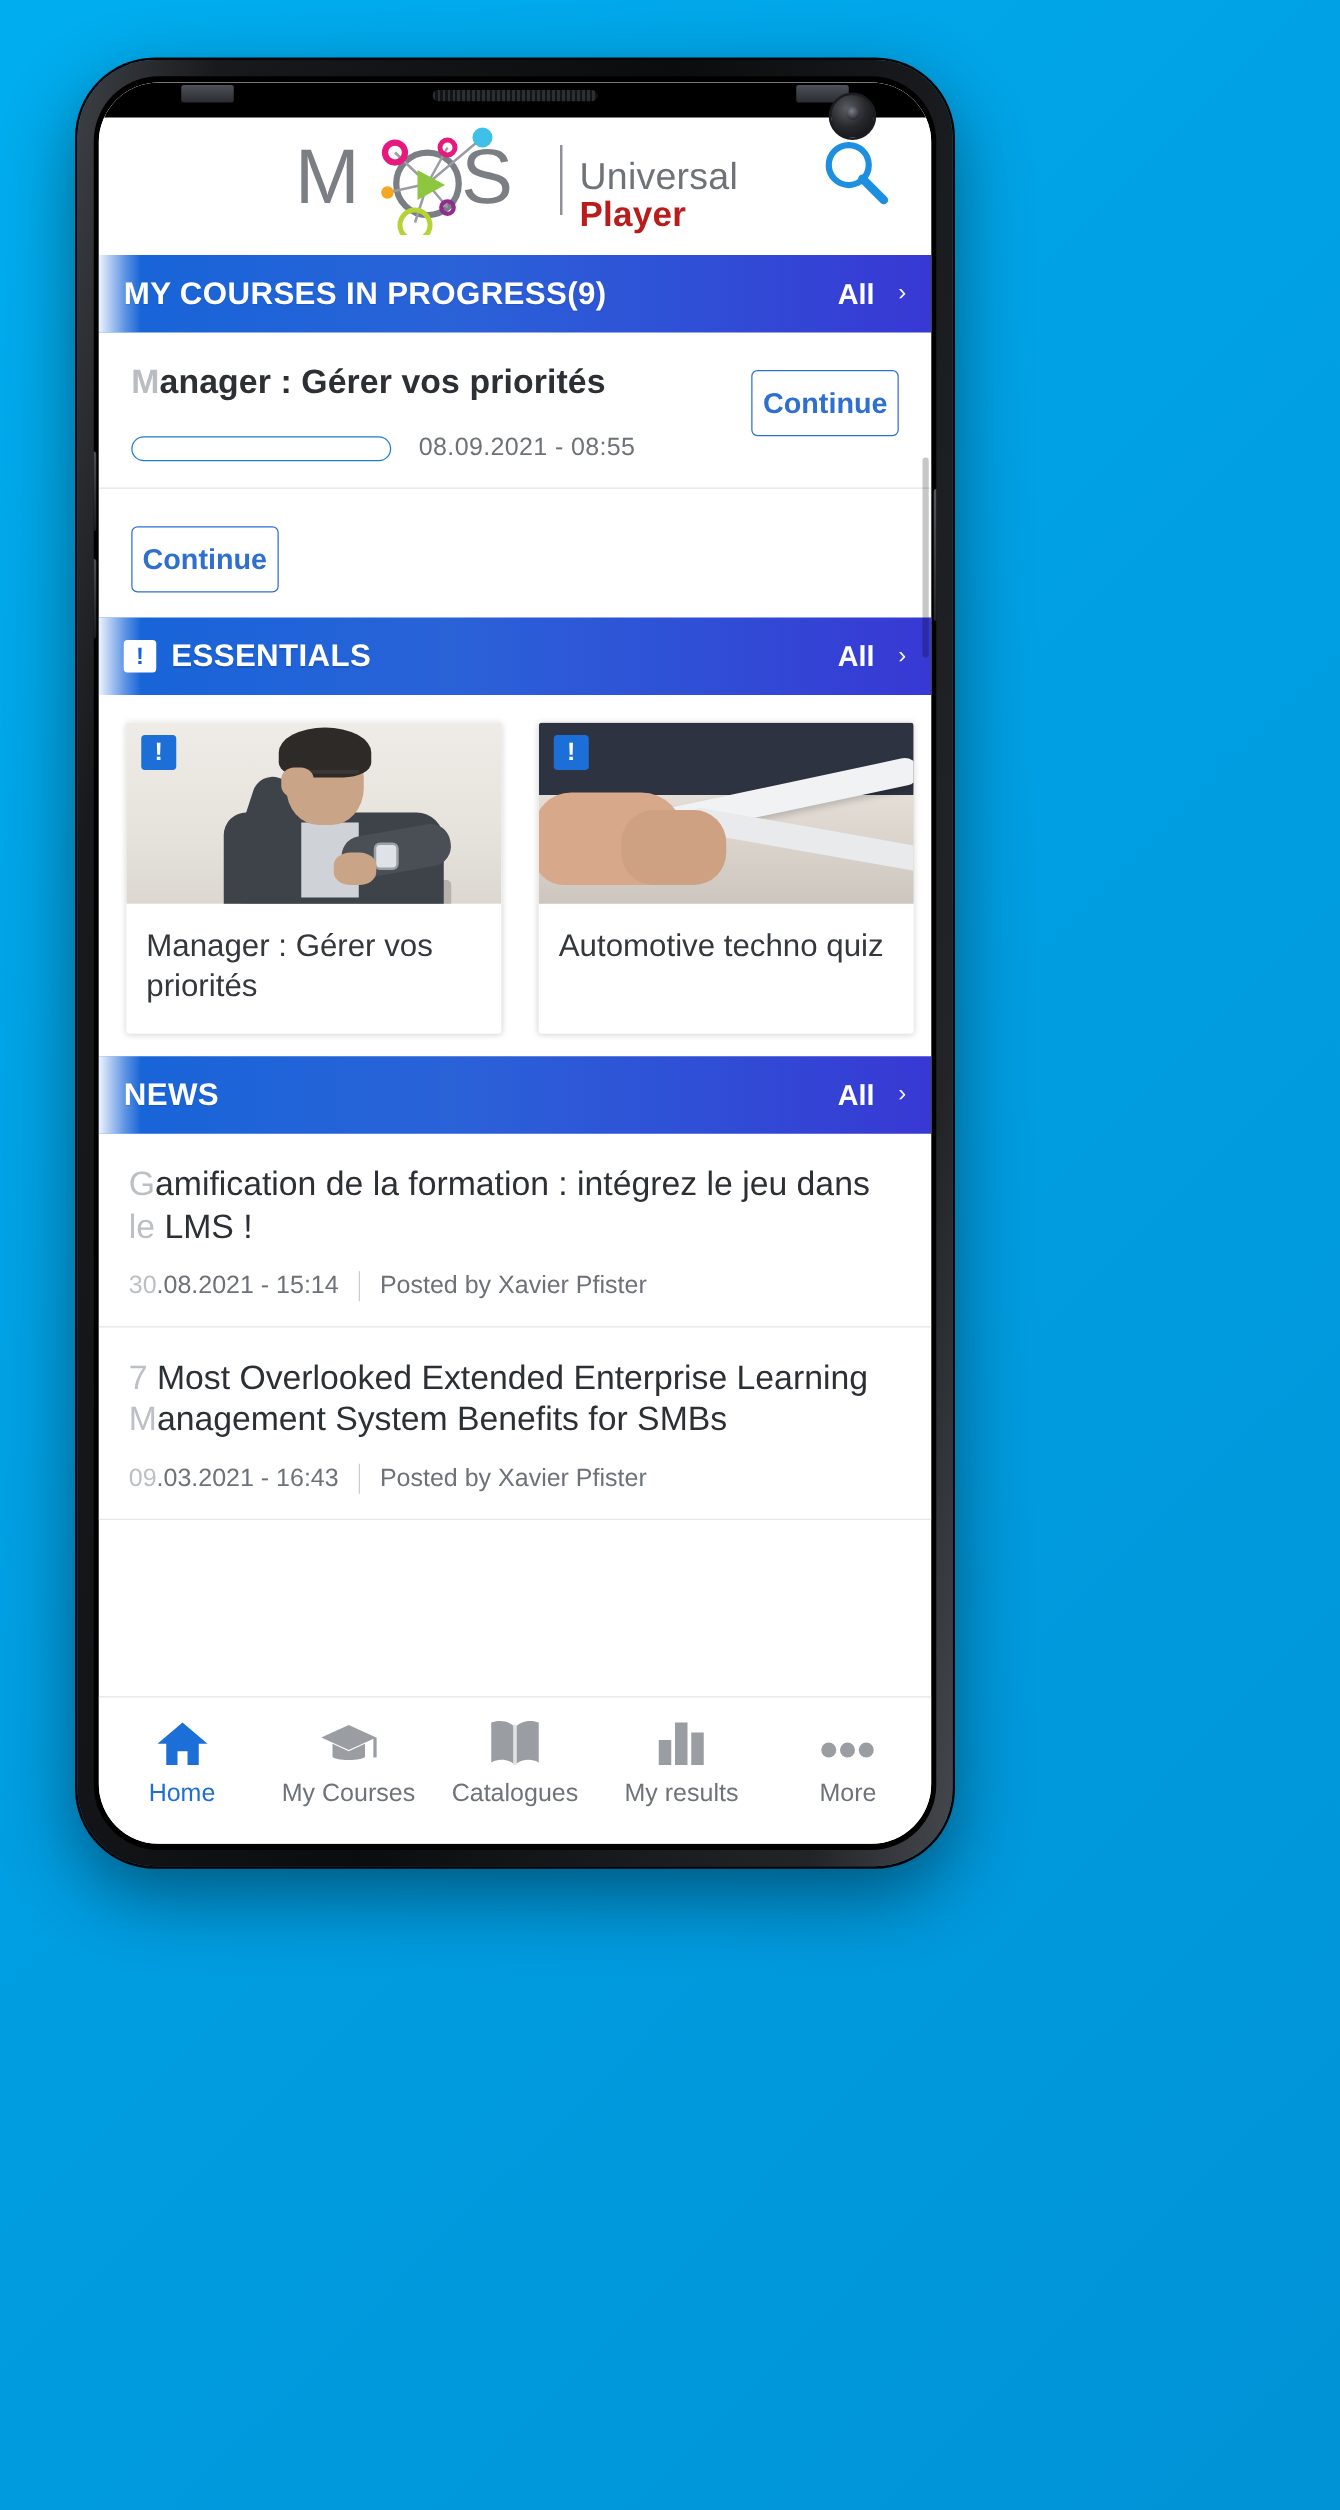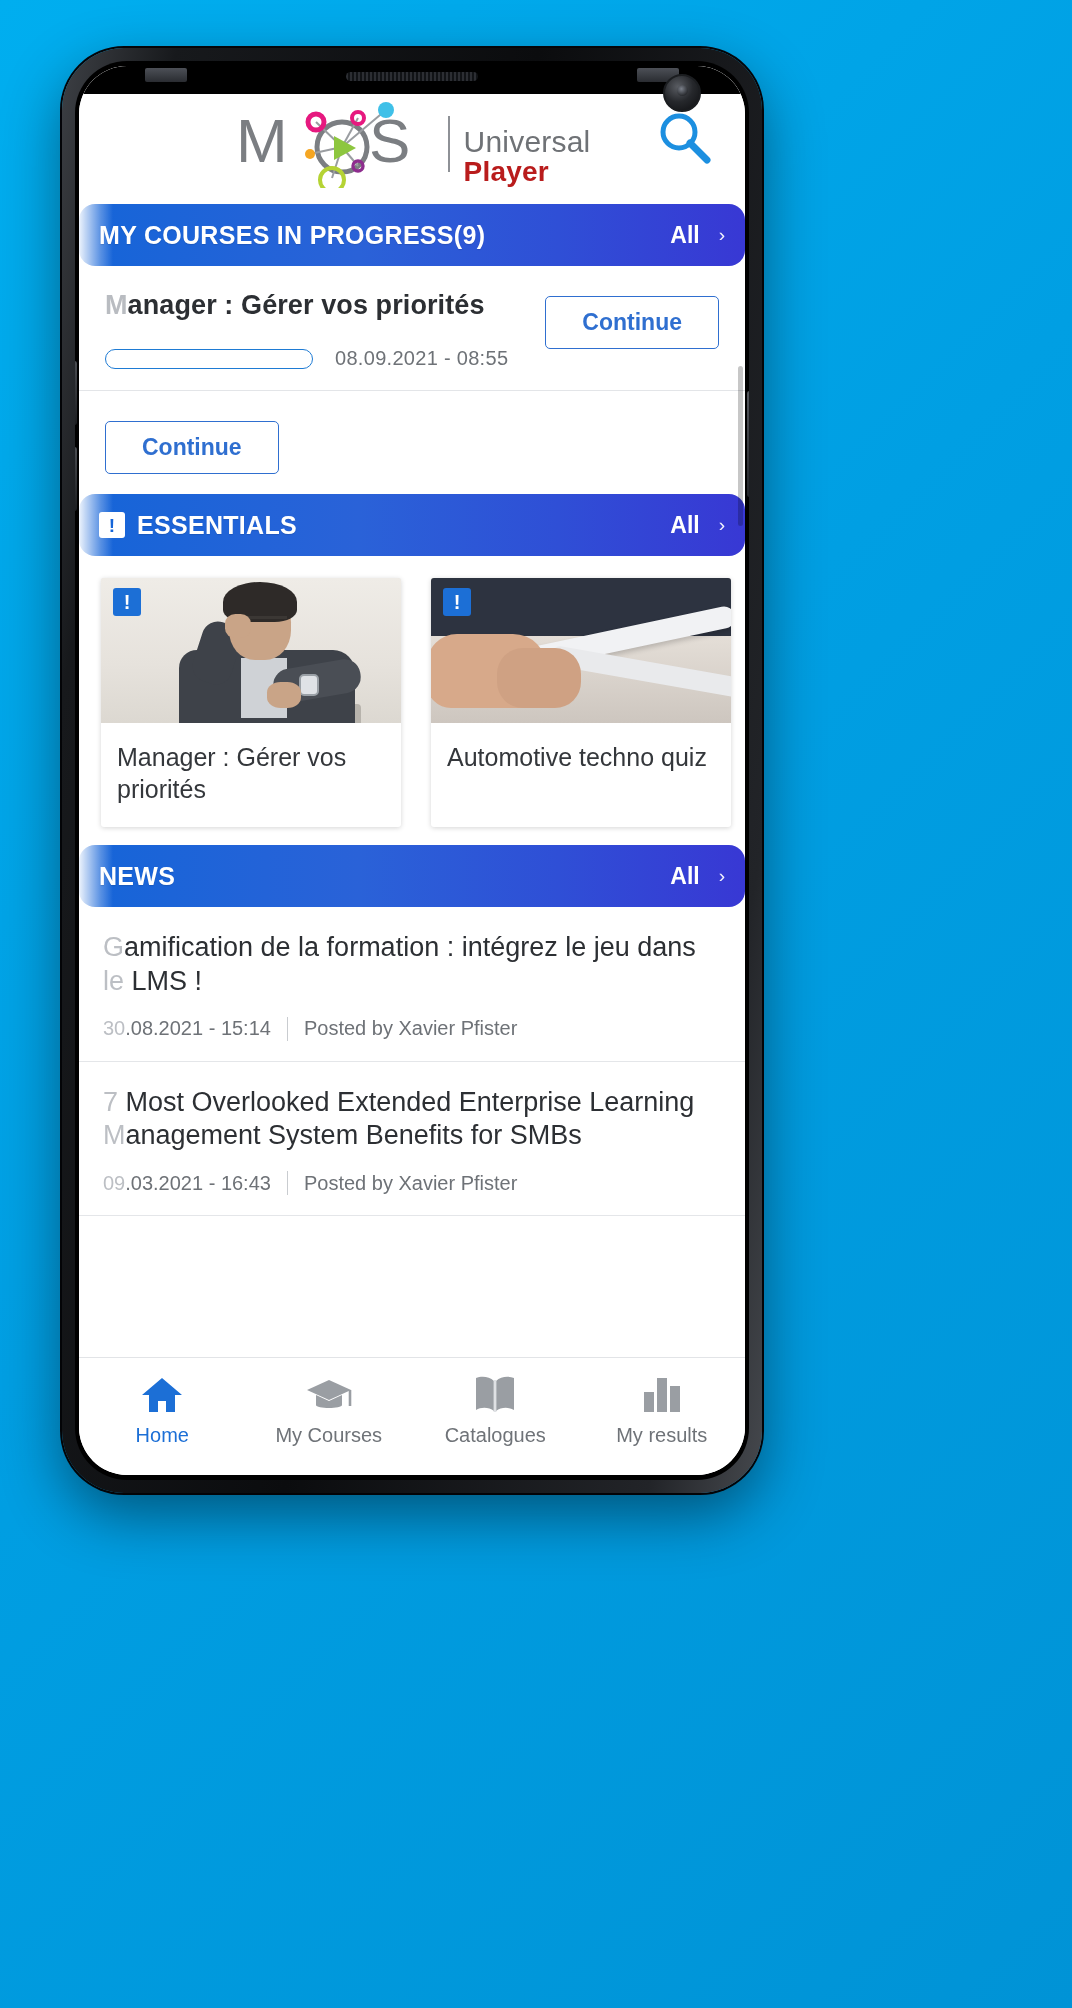--- a/index.html
+++ b/index.html
@@ -102,21 +102,20 @@
   }
 
   
   .sec-bar {
     position: relative;
     height: 62px;
     display:flex; align-items:center; justify-content:space-between;
     padding: 0 20px 0 0;
     background: linear-gradient(90deg,#1565D8 0%,#2A62D8 42%,#2F4FD6 72%,#3838D4 100%);
     color:#fff;
-    border-radius:16px;
   }
   .sec-bar::before{
     content:""; position:absolute; left:0; top:0; bottom:0; width: 34px;
     background: linear-gradient(90deg,rgba(255,255,255,.92) 0%, rgba(255,255,255,.30) 62%, rgba(255,255,255,0) 100%);
   }
   .sec-left { display:flex; align-items:center; gap: 12px; padding-left: 20px; position:relative; z-index:2;}
   .sec-title {
     font-size: 25px; font-weight: 700; letter-spacing:.3px; color:#fff;
     text-shadow: 0 1px 1px rgba(0,0,0,.12);
   }
@@ -152,21 +151,21 @@
     position:absolute; left:0; top:0; bottom:0;
     background: linear-gradient(90deg,#cfe4f7 0%, #1E7BD4 22%, #1566C6 100%);
     border-radius: 11px;
   }
   .course-date { font-size: 20px; color:#6e7277; letter-spacing:.3px; white-space: nowrap; }
   .continue-btn {
     margin-top: 6px;
     border: 1.6px solid #2F6FD0; border-radius: 5px;
     background:#fff; color:#2F6FD0;
     font-size: 23px; font-weight: 700;
-    padding: 12px 36px; white-space: nowrap;
+    padding: 12px 8px; white-space: nowrap;
     font-family: "Liberation Sans", sans-serif;
     cursor: pointer;
   }
 
   
   .cards-strip {
     background:#fff; padding: 22px 0 18px 22px;
     display:flex; gap: 30px; overflow:hidden;
   }
   .card {
@@ -476,18 +475,28 @@
           <span class="nav-ico">
             <svg width="44" height="42" viewBox="0 0 44 42">
               <rect x="4" y="20" width="10" height="20" fill="#9a9ea3"></rect>
               <rect x="17" y="6" width="10" height="34" fill="#9a9ea3"></rect>
               <rect x="30" y="14" width="10" height="26" fill="#9a9ea3"></rect>
             </svg>
           </span>
           <span class="nav-label">My results</span>
         </div>
 
+        <div class="nav-item">
+          <span class="nav-ico">
+            <svg width="48" height="40" viewBox="0 0 48 40">
+              <circle cx="9" cy="26" r="6" fill="#9a9ea3"></circle>
+              <circle cx="24" cy="26" r="6" fill="#9a9ea3"></circle>
+              <circle cx="39" cy="26" r="6" fill="#9a9ea3"></circle>
+            </svg>
+          </span>
+          <span class="nav-label">More</span>
+        </div>
 
       </div>
 
     </div>
   </div>
 </div>
 
 </body></html>

